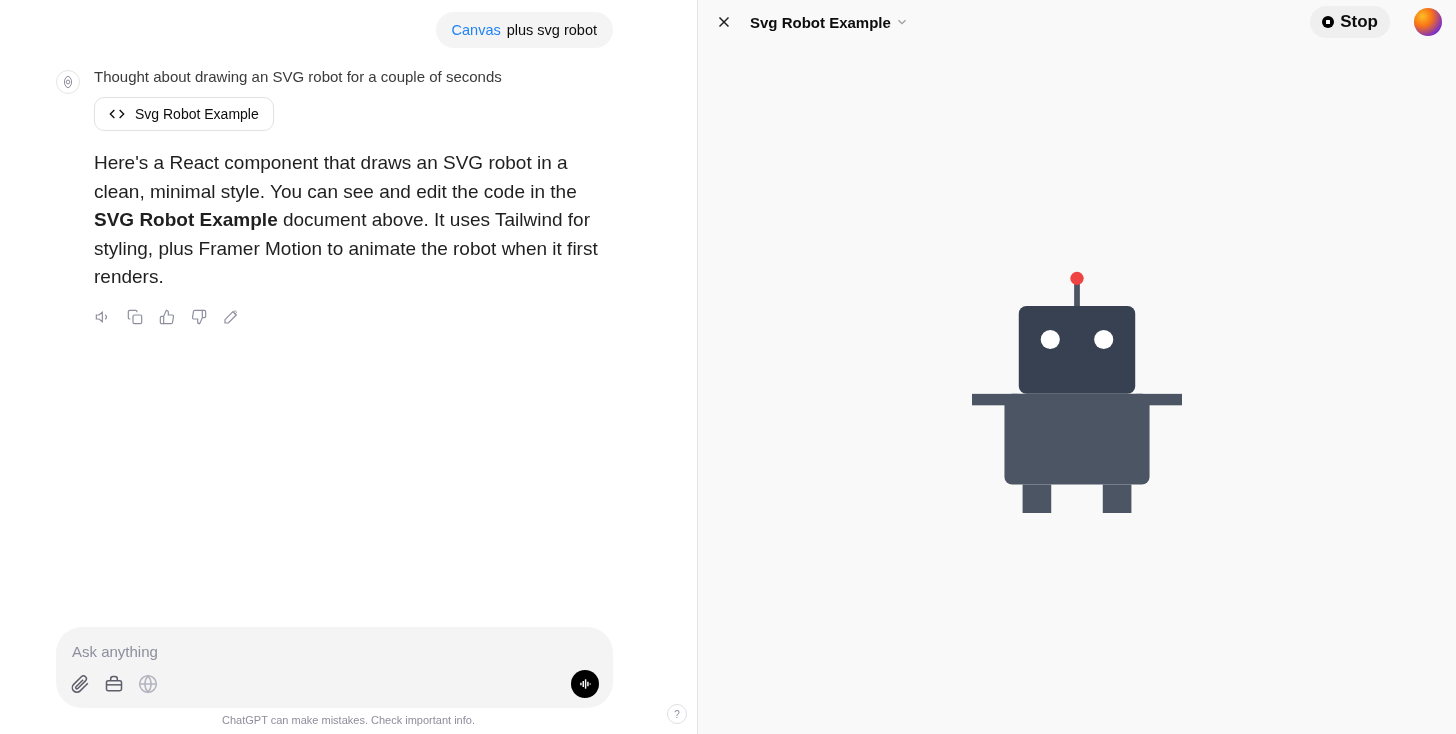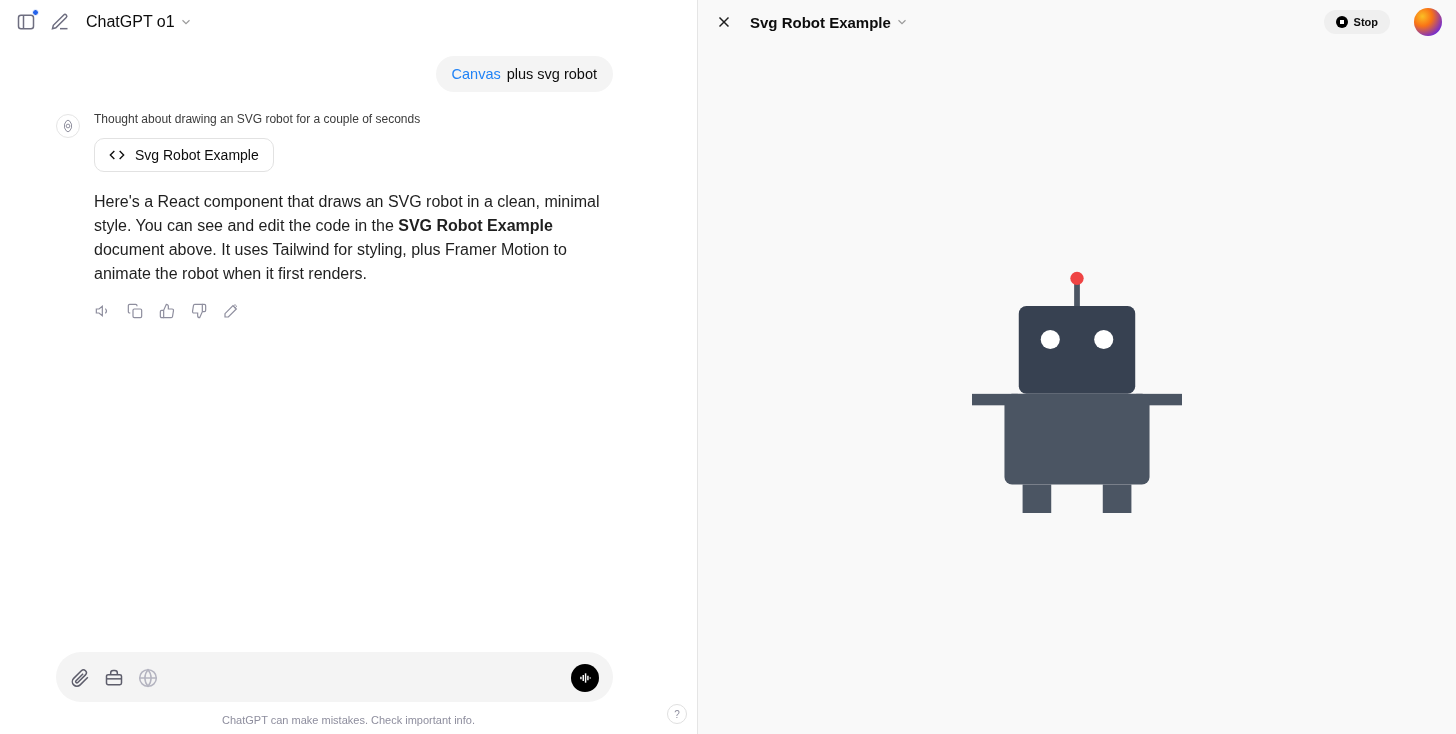--- a/index.html
+++ b/index.html
@@ -27,84 +27,63 @@
 
 .conversation { flex: 1; overflow-y: auto; padding: 0 56px 0 56px; position: relative; }
 .user-bubble-row { display: flex; justify-content: flex-end; margin-top: 12px; margin-bottom: 20px; padding-right: 28px;}
 .user-bubble { background: #f4f4f4; border-radius: 18px; padding: 10px 16px; font-size: 14.5px; display: inline-flex; gap: 6px; }
 .canvas-chip { color: #2183f6; font-weight: 400; }
 
 .assistant-row { display: flex; gap: 14px; align-items: flex-start; padding-right: 28px;}
 .assistant-avatar { width: 24px; height: 24px; border-radius: 50%; border: 1px solid #e5e5e5; display: flex; align-items: center; justify-content: center; flex-shrink: 0; margin-top: 2px; }
 .assistant-avatar svg { width: 14px; height: 14px; }
 .assistant-body { flex: 1; }
-.thought-line { font-size: 12px; color: #3b3b3b; margin-bottom: 12px; }
+.thought-line { font-size: 15px; color: #3b3b3b; margin-bottom: 12px; }
 .artifact-card { display: inline-flex; align-items: center; gap: 10px; border: 1px solid #e2e2e2; border-radius: 10px; padding: 8px 14px; font-size: 14px; font-weight: 500; cursor: pointer; margin-bottom: 18px;}
 .artifact-card .code-icon { width: 16px; height: 16px; display:flex; align-items:center; justify-content:center; }
-.message-text { font-size: 16px; line-height: 1.5; color: #1f1f1f; max-width: 540px;}
+.message-text { font-size: 19px; line-height: 1.5; color: #1f1f1f; max-width: 540px;}
 .message-text b { font-weight: 600; }
 
 .msg-actions { display: flex; gap: 14px; margin-top: 16px; color: #8e8e9e; }
 .msg-actions .act { width: 18px; height: 18px; cursor: pointer; display:flex; align-items:center; justify-content:center;}
 
 
 .composer-wrap { position: absolute; bottom: 0; left: 0; right: 0; padding: 0 56px 8px 56px; }
 .composer { background: #f4f4f4; border-radius: 26px; padding: 12px 14px 10px 14px; margin-right: 28px;}
 .composer-input { border: none; background: transparent; width: 100%; font-size: 15px; outline: none; padding: 4px 2px 10px 2px; color: #333;}
 .composer-input::placeholder { color: #8e8e9e; }
 .composer-row { display: flex; align-items: center; justify-content: space-between; }
 .composer-left-icons { display: flex; gap: 14px; color: #5d5d6b; }
 .composer-left-icons .cic { width: 20px; height: 20px; cursor: pointer; display:flex; align-items:center; justify-content:center;}
 .voice-btn { width: 28px; height: 28px; background: #000; border-radius: 50%; display: flex; align-items: center; justify-content: center; cursor: pointer; }
 .voice-btn svg { color: #fff; }
-.disclaimer { text-align: center; font-size: 11px; color: #8e8e9e; margin-top: 12px; }
+.disclaimer { text-align: center; font-size: 11px; color: #8e8e9e; margin-top: 6px; }
 .help-btn { position: absolute; right: 10px; bottom: 10px; width: 20px; height: 20px; border: 1px solid #e0e0e0; border-radius: 50%; display: flex; align-items: center; justify-content: center; font-size: 10px; color: #8e8e9e; cursor:pointer; background:#fff;}
 
 
 .right-header { display: flex; align-items: center; padding: 10px 14px; height: 44px; gap: 14px; }
 .right-title { font-size: 15px; font-weight: 600; display: flex; align-items: center; gap: 4px; cursor:pointer;}
 .right-spacer { flex: 1; }
-.stop-btn { display: flex; align-items: center; gap: 6px; background: #efefef; border-radius: 16px; padding: 6px 12px; font-size: 11px; font-weight: 600; cursor: pointer; }
+.stop-btn { display: flex; align-items: center; gap: 6px; background: #efefef; border-radius: 16px; padding: 6px 12px; font-size: 17px; font-weight: 600; cursor: pointer; }
 .stop-dot { width: 12px; height: 12px; background: #000; border-radius: 50%; position: relative; display:flex; align-items:center; justify-content:center;}
 .stop-dot::after { content:''; width:4px; height:4px; background:#fff; }
 .avatar { width: 28px; height: 28px; border-radius: 50%; background: linear-gradient(135deg,#d97706,#7c3aed); cursor:pointer; margin-left: 10px; overflow:hidden; }
 .avatar-inner { width:100%; height:100%; background: radial-gradient(circle at 30% 30%, #fbbf24 0%, #f97316 35%, #6d28d9 80%);}
 
 
 .canvas-area { flex: 1; display: flex; align-items: center; justify-content: center; }
 .robot-svg { width: 210px; }
 
 </style>
 </head>
 <body>
 
 <div class="app">
 
   <div class="left-pane">
-    <div class="left-header">
-      <div class="icon-btn sidebar-toggle">
-        <svg width="20" height="20" viewBox="0 0 24 24" fill="none" stroke="currentColor" stroke-width="1.8">
-            <rect x="3" y="4" width="18" height="16" rx="3"></rect>
-            <line x1="9" y1="4" x2="9" y2="20"></line>
-          </svg>
-        <span class="sidebar-dot"></span>
-      </div>
-      <div class="icon-btn">
-        <svg width="20" height="20" viewBox="0 0 24 24" fill="none" stroke="currentColor" stroke-width="1.8">
-            <path d="M12 20h9"></path>
-            <path d="M16.5 3.5a2.1 2.1 0 0 1 3 3L7 19l-4 1 1-4Z"></path>
-          </svg>
-      </div>
-      <div class="model-select">
-        <span>ChatGPT o1</span>
-        <svg class="chev" width="14" height="14" viewBox="0 0 24 24" fill="none" stroke="currentColor" stroke-width="2">
-            <polyline points="6 9 12 15 18 9"></polyline>
-          </svg>
-      </div>
-    </div>
 
     <div class="conversation">
       <div class="user-bubble-row">
         <div class="user-bubble">
           <span class="canvas-chip">Canvas</span>
           <span>plus  svg robot</span>
         </div>
       </div>
 
       <div class="assistant-row">
@@ -162,20 +141,21 @@
                   <path d="M18 2l1 2 2 1-2 1-1 2-1-2-2-1 2-1 1-2z" stroke-width="1"></path>
                 </svg>
             </span>
           </div>
         </div>
       </div>
     </div>
 
     <div class="composer-wrap">
       <div class="composer">
+        <input class="composer-input" placeholder="Ask anything" style="">
         <div class="composer-row">
           <div class="composer-left-icons">
             <span class="cic">
               <svg width="20" height="20" viewBox="0 0 24 24" fill="none" stroke="currentColor" stroke-width="1.8">
                   <path d="M21.4 11.05l-9.19 9.19a5.5 5.5 0 0 1-7.78-7.78l9.19-9.19a3.5 3.5 0 0 1 4.95 4.95l-9.2 9.19a1.5 1.5 0 0 1-2.12-2.12l8.49-8.49"></path>
                 </svg>
             </span>
             <span class="cic">
               <svg width="20" height="20" viewBox="0 0 24 24" fill="none" stroke="currentColor" stroke-width="1.8">
                   <rect x="3" y="8" width="18" height="12" rx="2"></rect>

